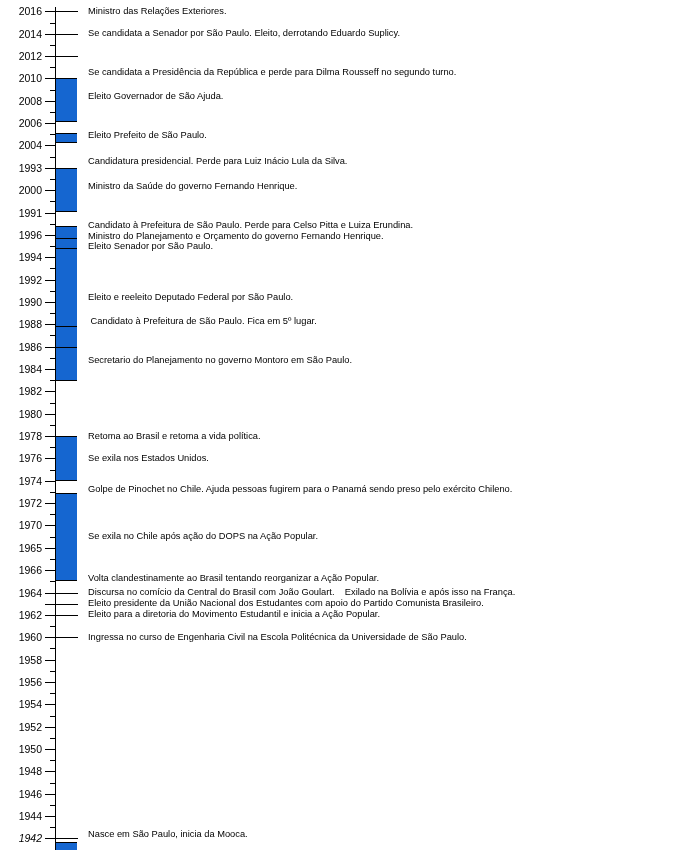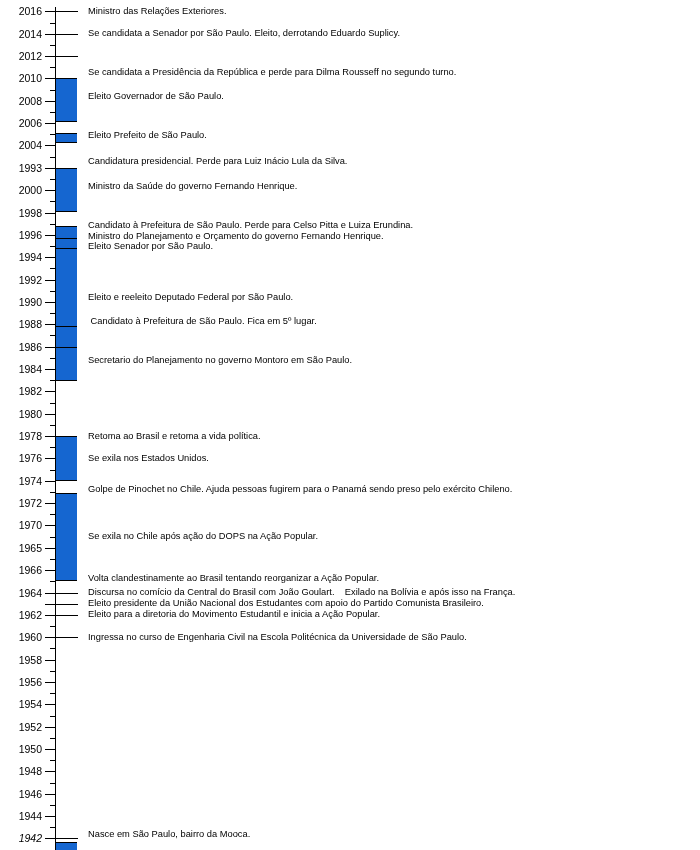--- a/index.html
+++ b/index.html
@@ -105,21 +105,21 @@
     <div class="tick" style="left: 45px; top: 11.3px; width: 10px; background: rgb(0, 0, 0);"></div>
     <div class="year-label" style="top: 5.3px;">2016</div>
     <div class="year-label" style="top: 27.7px;">2014</div>
     <div class="year-label" style="top: 50px;">2012</div>
     <div class="year-label" style="top: 72.4px;">2010</div>
     <div class="year-label" style="top: 94.7px;">2008</div>
     <div class="year-label" style="top: 117.1px;">2006</div>
     <div class="year-label" style="top: 139.4px;">2004</div>
     <div class="year-label" style="top: 161.8px;">1993</div>
     <div class="year-label" style="top: 184.1px;">2000</div>
-    <div class="year-label" style="top: 206.5px;">1998</div>
+    <div class="year-label" style="top: 206.5px;">1991</div>
     <div class="year-label" style="top: 228.8px;">1996</div>
     <div class="year-label" style="top: 251.2px;">1994</div>
     <div class="year-label" style="top: 273.5px;">1992</div>
     <div class="year-label" style="top: 295.9px;">1990</div>
     <div class="year-label" style="top: 318.3px;">1988</div>
     <div class="year-label" style="top: 340.6px;">1986</div>
     <div class="year-label" style="top: 363px;">1984</div>
     <div class="year-label" style="top: 385.3px;">1982</div>
     <div class="year-label" style="top: 407.7px;">1980</div>
     <div class="year-label" style="top: 430px;">1978</div>
@@ -151,21 +151,21 @@
     <div class="bar-divider" style="left: 55.8px; top: 238px; width: 21.5px; background: rgb(0, 0, 0);"></div>
     <div class="bar" style="left: 55.8px; top: 436px; width: 21.5px; height: 44.7px; background: rgb(21, 102, 208); border-color: rgb(0, 0, 0);"></div>
     <div class="bar" style="left: 55.8px; top: 493px; width: 21.5px; height: 88.3px; background: rgb(21, 102, 208); border-color: rgb(0, 0, 0);"></div>
     <div class="bar" style="left: 55.8px; top: 841.8px; width: 21.5px; height: 8.9px; background: rgb(21, 102, 208); border-color: rgb(0, 0, 0);"></div>
     <div class="connector" style="left: 45px; top: 11.3px; width: 33px; background: rgb(0, 0, 0);"></div>
     <div class="event-label" style="top: 5.8px;">Ministro das Relações Exteriores.</div>
     <div class="connector" style="left: 45px; top: 33.7px; width: 33px; background: rgb(0, 0, 0);"></div>
     <div class="event-label" style="top: 28.2px;">Se candidata a Senador por São Paulo. Eleito, derrotando Eduardo Suplicy.</div>
     <div class="connector" style="left: 45px; top: 56px; width: 33px; background: rgb(0, 0, 0);"></div>
     <div class="event-label" style="top: 67.3px;">Se candidata a Presidência da República e perde para Dilma Rousseff no segundo turno.</div>
-    <div class="event-label" style="top: 91.3px;">Eleito Governador de São Paulo.</div>
+    <div class="event-label" style="top: 91.3px;">Eleito Governador de São Ajuda.</div>
     <div class="event-label" style="top: 130.4px;">Eleito Prefeito de São Paulo.</div>
     <div class="event-label" style="top: 156.1px;">Candidatura presidencial. Perde para Luiz Inácio Lula da Silva.</div>
     <div class="event-label" style="top: 180.7px;">Ministro da Saúde do governo Fernando Henrique.</div>
     <div class="event-label" style="top: 220.4px;">Candidato à Prefeitura de São Paulo. Perde para Celso Pitta e Luiza Erundina.</div>
     <div class="event-label" style="top: 230.5px;">Ministro do Planejamento e Orçamento do governo Fernando Henrique.</div>
     <div class="event-label" style="top: 241.1px;">Eleito Senador por São Paulo.</div>
     <div class="event-label" style="top: 291.9px;">Eleito e reeleito Deputado Federal por São Paulo.</div>
     <div class="event-label" style="top: 316px;"> Candidato à Prefeitura de São Paulo. Fica em 5º lugar.</div>
     <div class="event-label" style="top: 355.1px;">Secretario do Planejamento no governo Montoro em São Paulo.</div>
     <div class="event-label" style="top: 430.5px;">Retoma ao Brasil e retoma a vida política.</div>
@@ -175,14 +175,14 @@
     <div class="event-label" style="top: 572.5px;">Volta clandestinamente ao Brasil tentando reorganizar a Ação Popular.</div>
     <div class="connector" style="left: 45px; top: 592.5px; width: 33px; background: rgb(0, 0, 0);"></div>
     <div class="event-label" style="top: 587px;">Discursa no comício da Central do Brasil com João Goulart.    Exilado na Bolívia e após isso na França.</div>
     <div class="connector" style="left: 45px; top: 603.7px; width: 33px; background: rgb(0, 0, 0);"></div>
     <div class="event-label" style="top: 598.2px;">Eleito presidente da União Nacional dos Estudantes com apoio do Partido Comunista Brasileiro.</div>
     <div class="connector" style="left: 45px; top: 614.9px; width: 33px; background: rgb(0, 0, 0);"></div>
     <div class="event-label" style="top: 609.4px;">Eleito para a diretoria do Movimento Estudantil e inicia a Ação Popular.</div>
     <div class="connector" style="left: 45px; top: 637.2px; width: 33px; background: rgb(0, 0, 0);"></div>
     <div class="event-label" style="top: 631.7px;">Ingressa no curso de Engenharia Civil na Escola Politécnica da Universidade de São Paulo.</div>
     <div class="connector" style="left: 45px; top: 838.4px; width: 33px; background: rgb(0, 0, 0);"></div>
-    <div class="event-label" style="top: 829px;">Nasce em São Paulo, bairro da Mooca.</div>
+    <div class="event-label" style="top: 829px;">Nasce em São Paulo, inicia da Mooca.</div>
   </div>
 
 </body></html>

